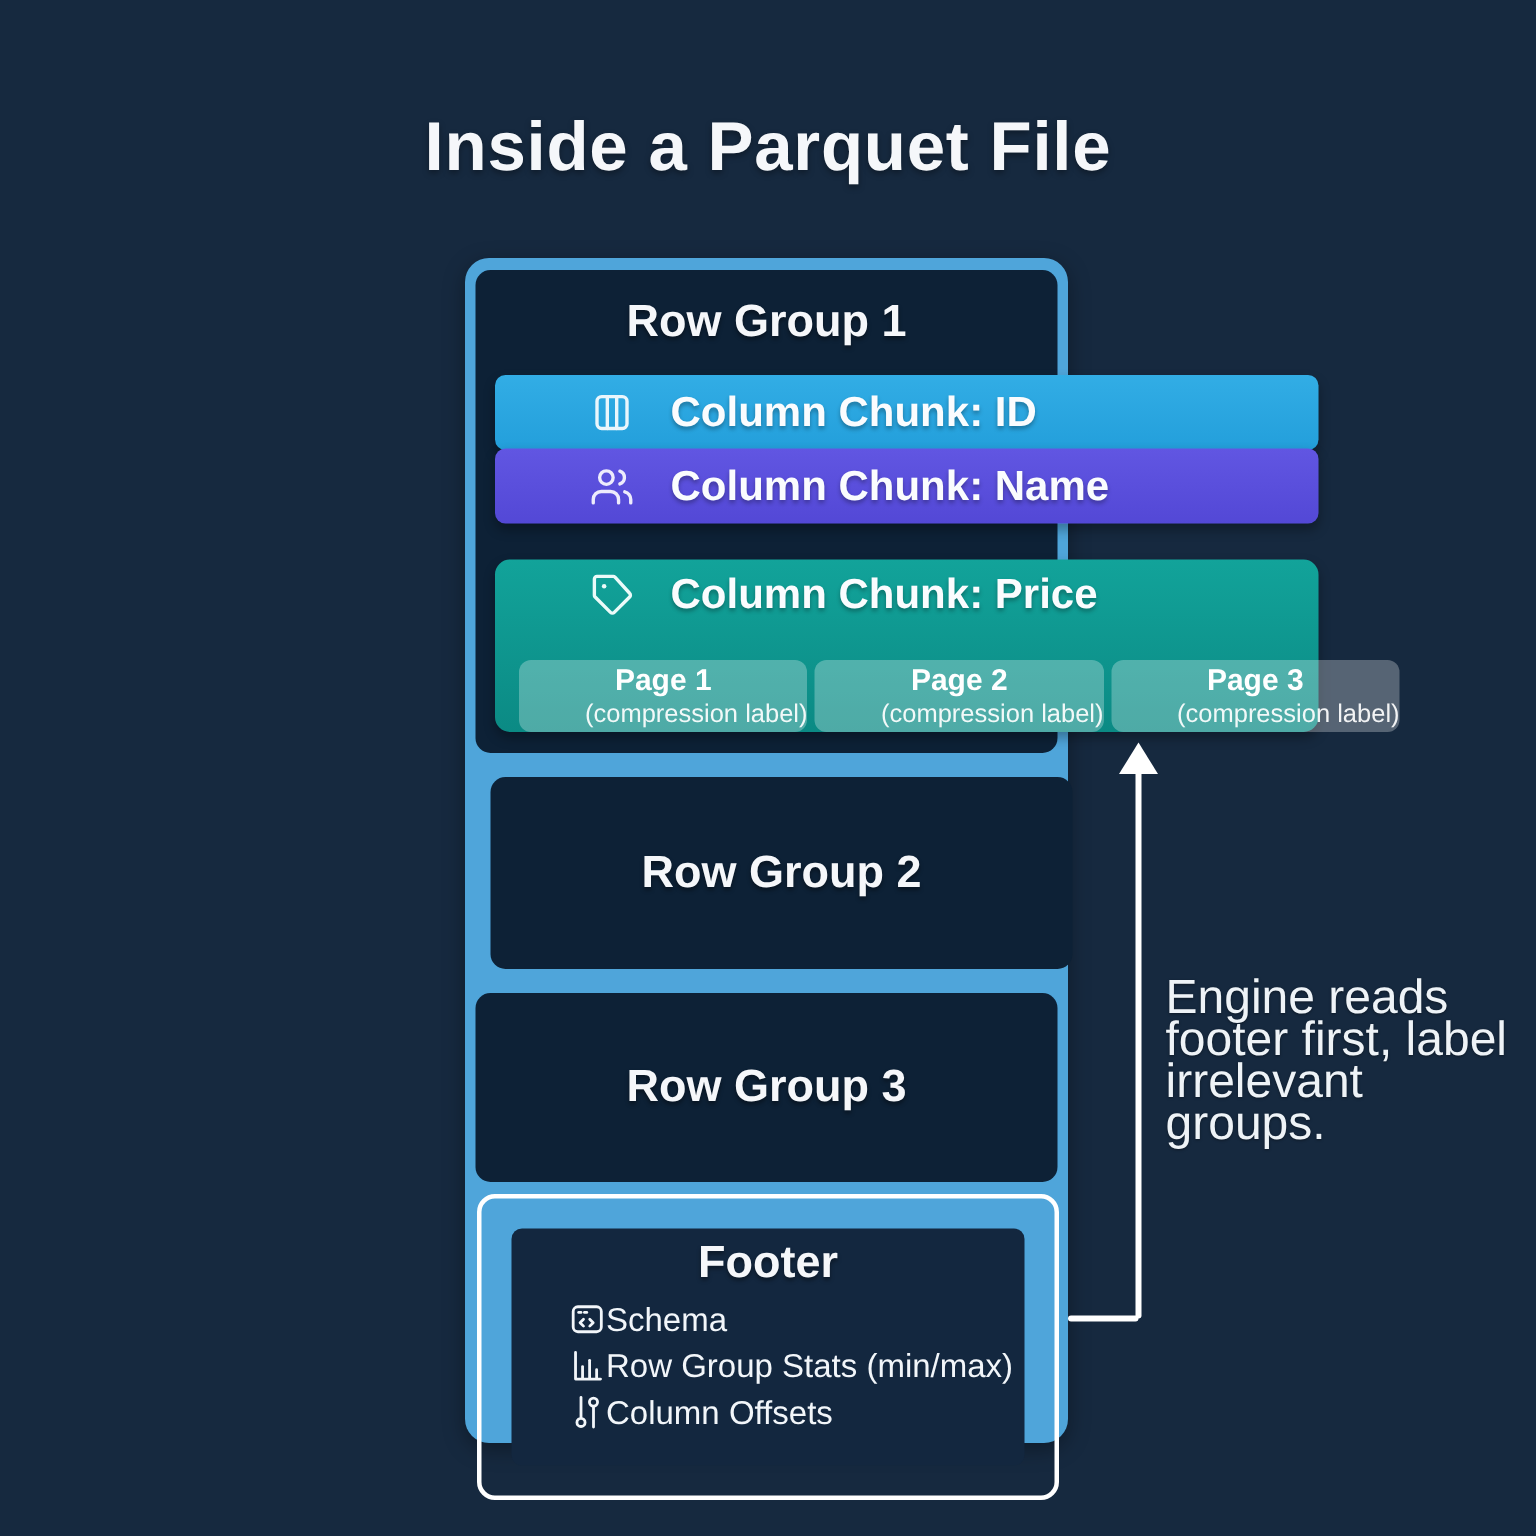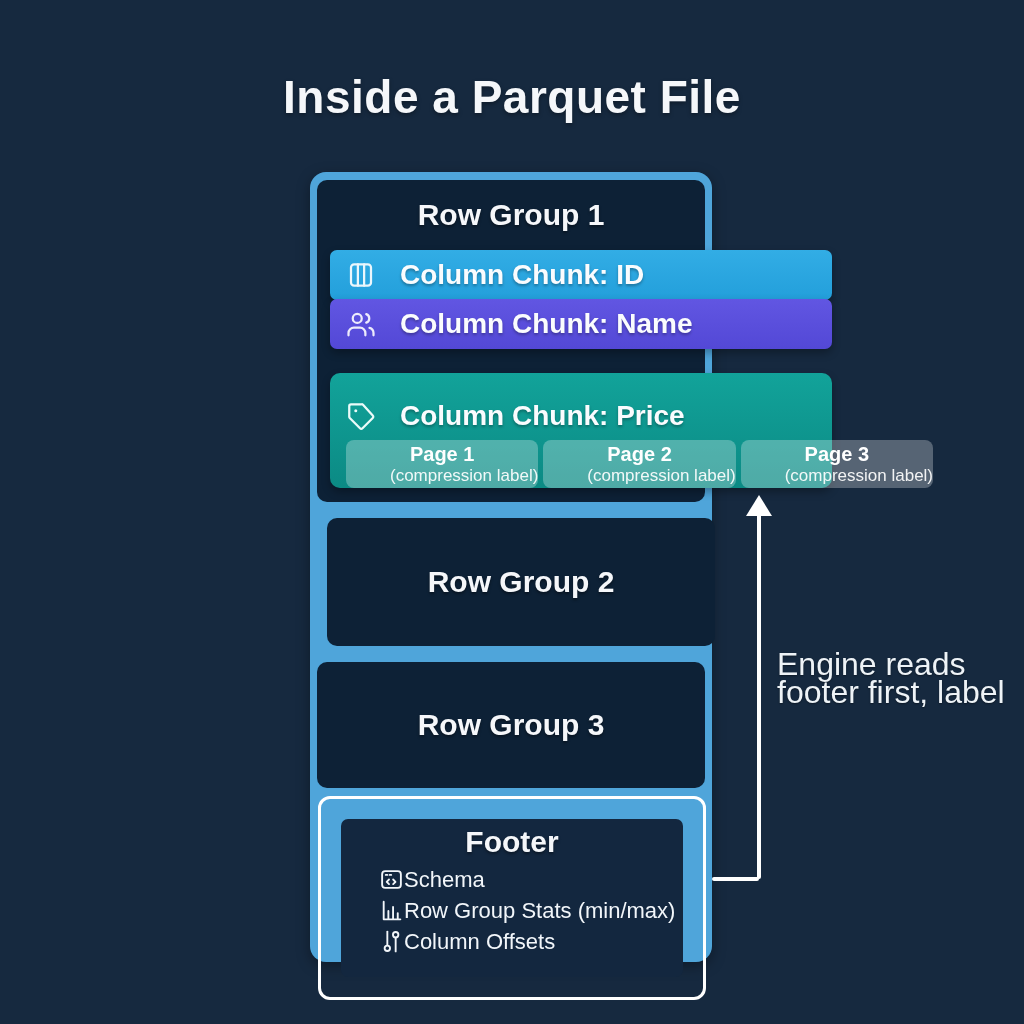--- a/index.html
+++ b/index.html
@@ -32,34 +32,35 @@
     width:100%;text-align:center;font-size:30px;font-weight:bold;color:#F5F7FA;
     text-shadow:0 2px 3px rgba(0,0,0,0.4);
   }
   .rg1 .rg-label{position:absolute;top:18px;left:0;}
   .rg-label-center{position:absolute;left:0;top:50%;transform:translateY(-50%);}
   
   .chunk{
     left:330px;width:502px;height:50px;border-radius:7px;
     display:flex;align-items:center;
     box-shadow:0 4px 8px rgba(0,0,0,0.3);
+    padding-left:47px;
   }
   .chunk-id{top:250px;background:linear-gradient(180deg,#32ADE5,#239FDB);}
   .chunk-name{top:299px;background:linear-gradient(180deg,#6156E2,#5348D6);}
   .chunk-price{
     top:373px;height:115px;border-radius:10px;
     background:linear-gradient(180deg,#12A39A,#0B8A84);
     display:block;
   }
   .chunk-icon{margin-left:16px;width:30px;height:30px;flex:0 0 30px;}
   .chunk-label{
     margin-left:24px;font-size:28px;font-weight:bold;color:#FAFCFE;
     text-shadow:0 2px 3px rgba(0,0,0,0.3);white-space:nowrap;
   }
-  .price-head{display:flex;align-items:center;height:46px;margin-top:20px;}
+  .price-head{display:flex;align-items:center;height:46px;margin-top:0;}
   .pages{
     position:absolute;left:16px;right:16px;top:67px;height:48px;
     display:flex;gap:5px;
   }
   .page{
     flex:1;background:rgba(255,255,255,0.28);border-radius:8px;
     display:flex;flex-direction:column;align-items:center;justify-content:center;
     line-height:1.1;
   }
   .page-title{font-size:20px;font-weight:bold;color:#FFFFFF;}
@@ -207,13 +208,14 @@
   </div>
 </div>
 
 <div class="abs arrow-h"></div>
 <div class="abs arrow-v"></div>
 <div class="abs arrow-head"></div>
 
 <div class="abs annotation">
   <div>Engine reads</div>
   <div>footer first, label</div>
+  <div>irrelevant groups.</div>
 </div>
 
 </body></html>

